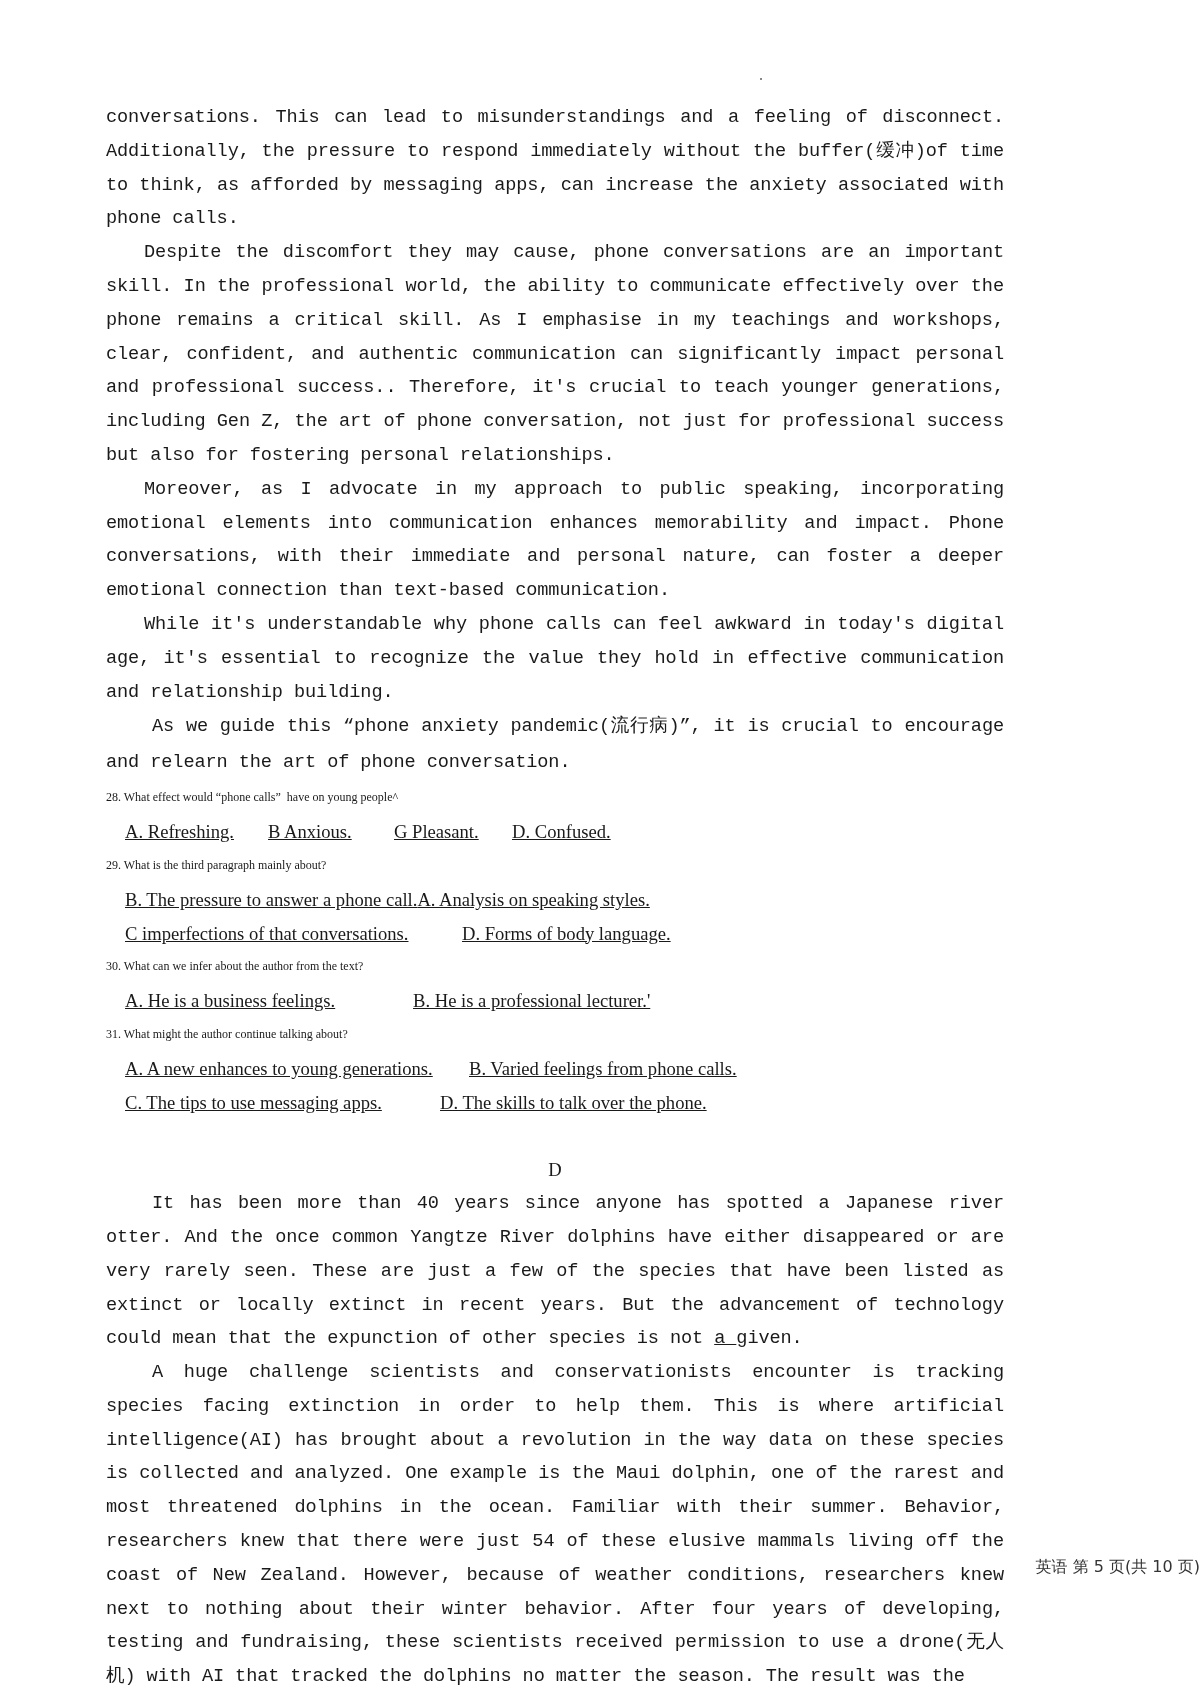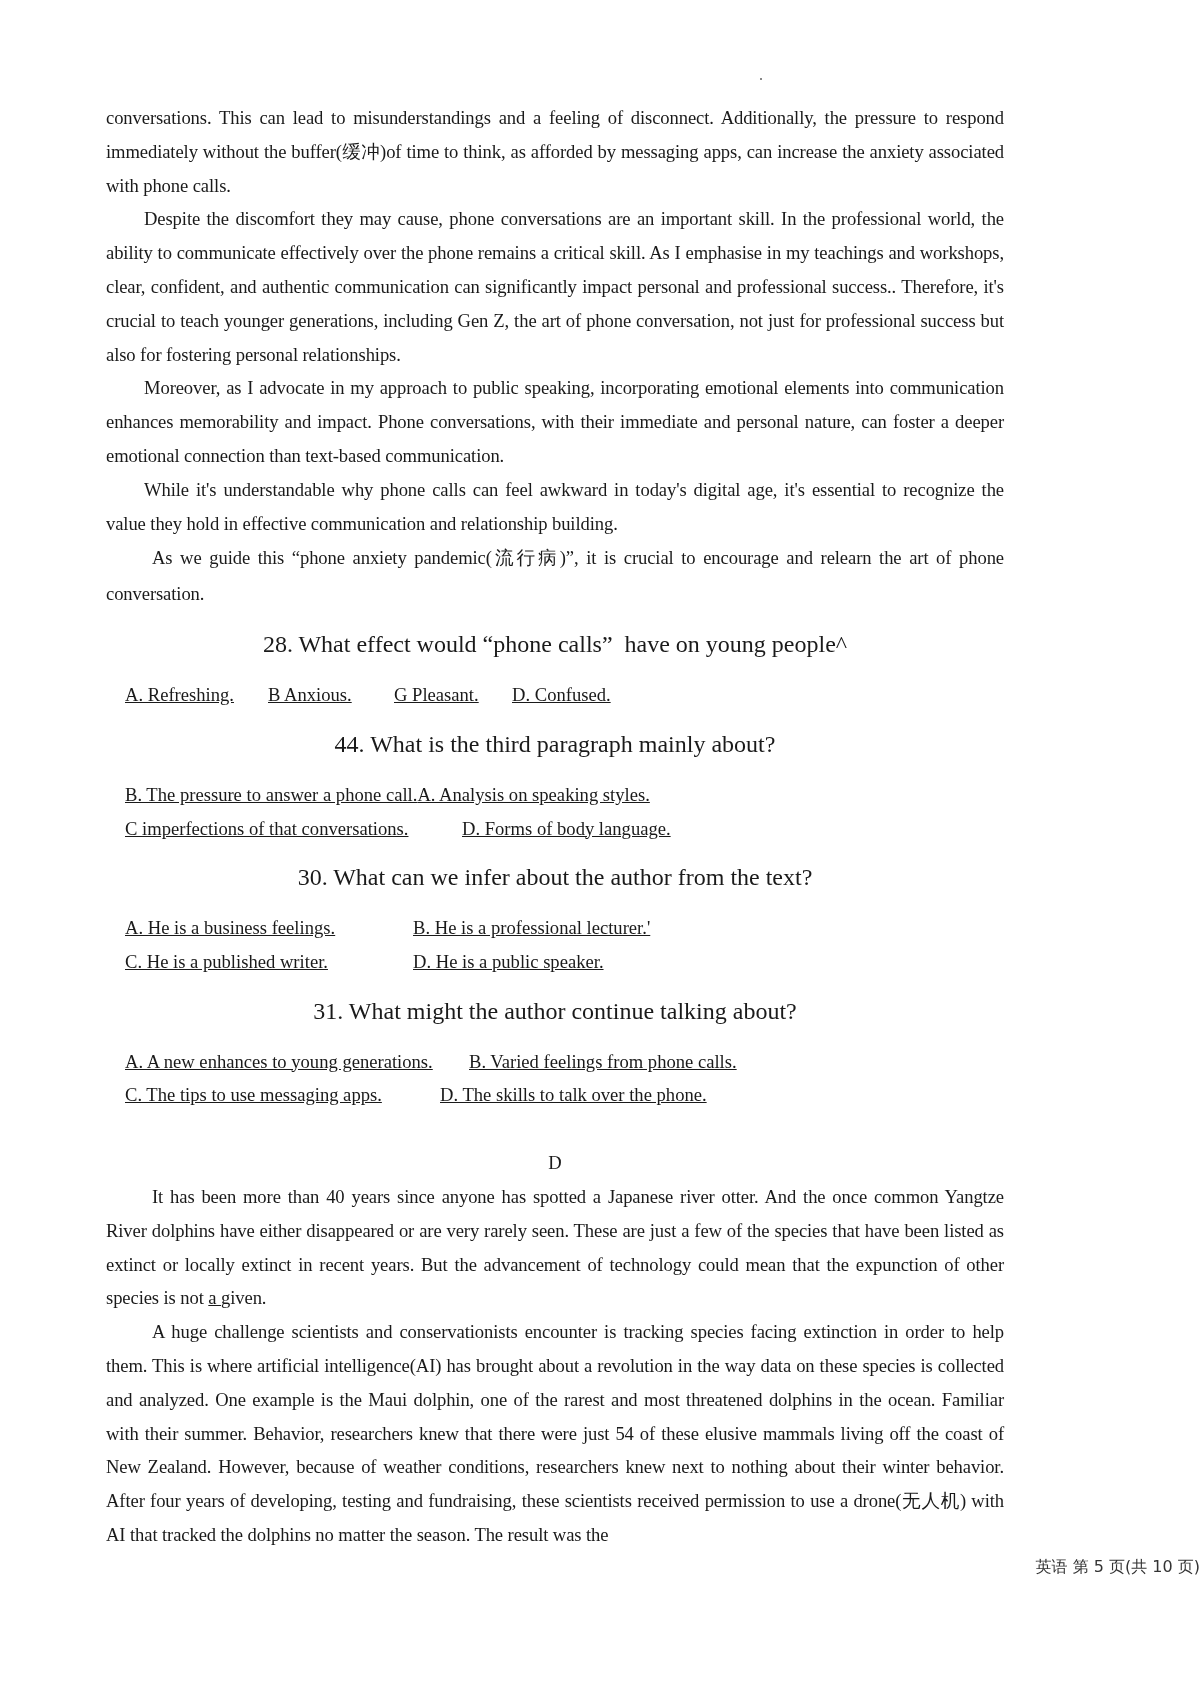--- a/index.html
+++ b/index.html
@@ -6,24 +6,25 @@
   body {
     width: 1200px; height: 1697px; position: relative; overflow: hidden;
     font-family: "Liberation Serif", "DejaVu Serif", serif;
     color: #1a1a1a;
   }
   .page { position: absolute; left: 106px; top: 101px; width: 898px; }
   .p {
     font-size: 18.6px; line-height: 33.8px; margin: 0;
     text-align: justify; text-align-last: left;
     letter-spacing: -0.1px;
+    font-family: Liberation Mono, monospace;
   }
   .indent { text-indent: 38px; }
   .indent2 { text-indent: 46px; }
-  .q { font-size: 24px; line-height: 33.8px; margin: 16px; white-space: pre; text-align: center; }
+  .q { font-size: 12px; line-height: 33.8px; margin: 0; white-space: pre; }
   .opt { font-size: 18.6px; line-height: 33.8px; margin: 0; padding-left: 19px; display: flex; }
   .opt span { white-space: pre; text-decoration: underline; }
   .section-title { text-align: center; font-size: 18.6px; line-height: 33.8px; margin: 34px 0 0 0; }
   .u { text-decoration: underline; }
   .footer {
     position: absolute; top: 1557px; left: 0; width: 1200px; text-align: right;
     font-family: "DejaVu Sans", "Liberation Sans", sans-serif; font-size: 16px; color: #333;
   }
   .dot { position: absolute; left: 760px; top: 78px; width: 2px; height: 2px; background: #888; }
 </style>
@@ -43,40 +44,36 @@
     <p class="q">28. What effect would “phone calls”  have on young people^</p>
     <div class="opt">
       <span style="width:143px">A. Refreshing.</span>
       <span style="width:126px">B Anxious.</span>
       <span style="width:118px">G Pleasant.</span>
       <span>D. Confused.</span>
     </div>
   </div>
 
   <div>
-    <p class="q">44. What is the third paragraph mainly about?</p>
+    <p class="q">29. What is the third paragraph mainly about?</p>
     <div class="opt">
       <span>B. The pressure to answer a phone call.</span>
       <span style="width:303px">A. Analysis on speaking styles.</span>
     </div>
     <div class="opt">
       <span style="width:337px">C imperfections of that conversations.</span>
       <span>D. Forms of body language.</span>
     </div>
   </div>
 
   <div>
     <p class="q">30. What can we infer about the author from the text?</p>
     <div class="opt">
       <span style="width:288px">A. He is a business feelings.</span>
       <span>B. He is a professional lecturer.'</span>
-    </div>
-    <div class="opt">
-      <span style="width:288px">C. He is a published writer.</span>
-      <span>D. He is a public speaker.</span>
     </div>
   </div>
 
   <div>
     <p class="q">31. What might the author continue talking about?</p>
     <div class="opt">
       <span style="width:344px">A. A new enhances to young generations.</span>
       <span>B. Varied feelings from phone calls.</span>
     </div>
     <div class="opt">

